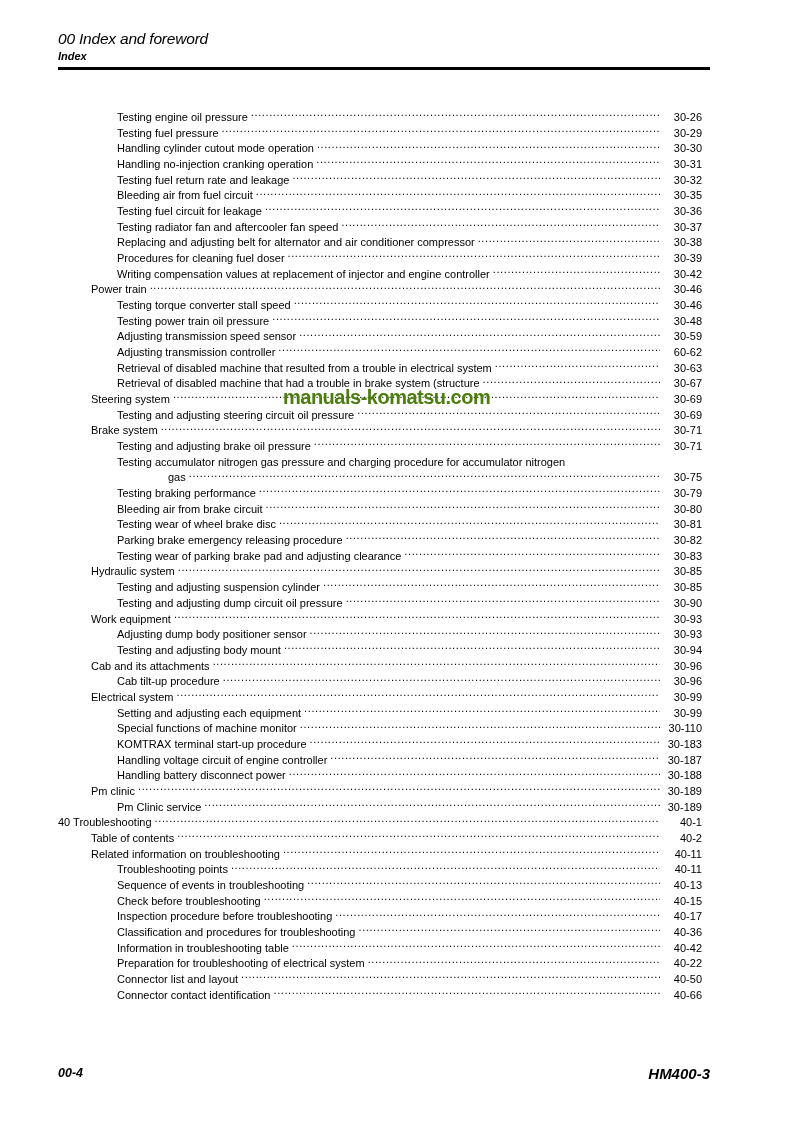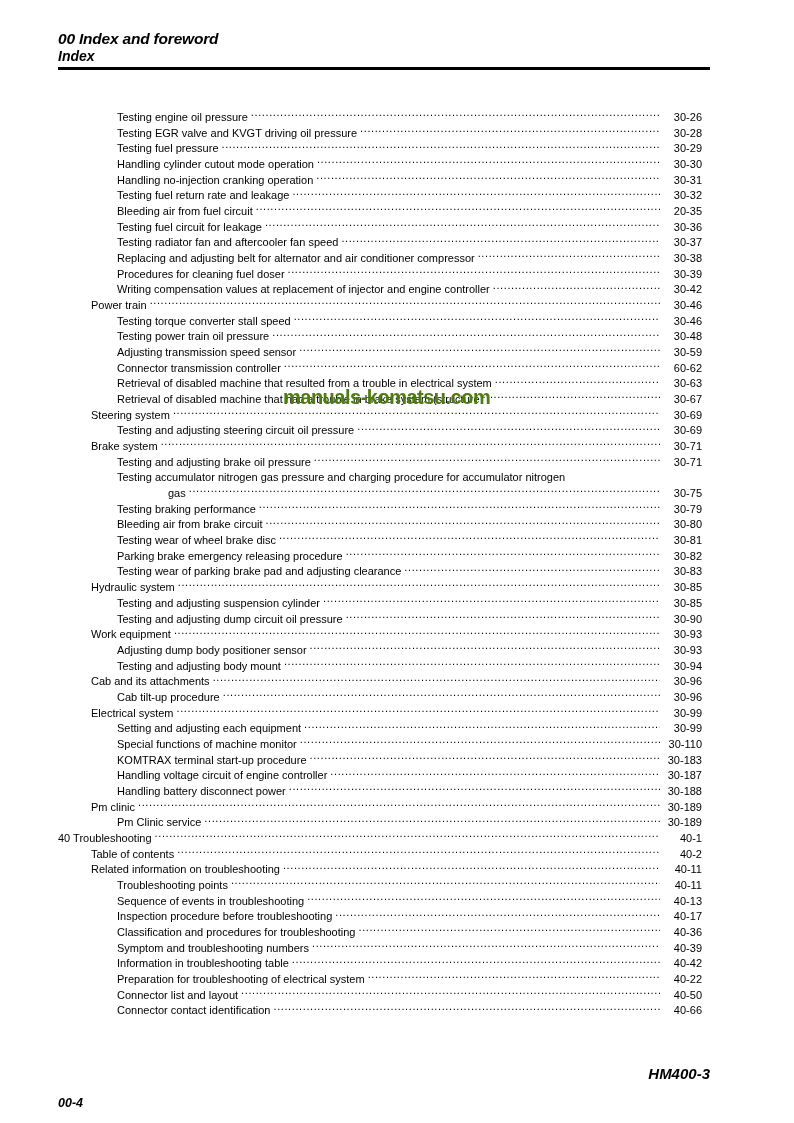--- a/index.html
+++ b/index.html
@@ -18,28 +18,28 @@
 
   
   .page-header {
     position: absolute;
     left: 58px;
     top: 30px;
     width: 652px;
   }
   .header-title {
     font-size: 15.5px;
-    font-weight: bold;
+    font-weight: normal;
     font-style: italic;
     letter-spacing: -0.2px;
     line-height: 18px;
     margin: 0;
   }
   .header-subtitle {
-    font-size: 14px;
+    font-size: 11px;
     font-weight: bold;
     font-style: italic;
     line-height: 12px;
     margin: 2px 0 0 0;
   }
   .header-rule {
     position: absolute;
     left: 58px;
     top: 67px;
     width: 652px;
@@ -107,21 +107,21 @@
     letter-spacing: -0.5px;
     color: #4d7c0f;
     white-space: nowrap;
     pointer-events: none;
   }
 
   
   .footer-left {
     position: absolute;
     left: 58px;
-    top: 1096px;
+    top: 1066px;
     font-size: 12.5px;
     font-weight: bold;
     font-style: italic;
   }
   .footer-right {
     position: absolute;
     right: 84px;
     top: 1065px;
     font-size: 15px;
     font-weight: bold;
@@ -137,25 +137,20 @@
 </div>
 <div class="header-rule"></div>
 
 <div class="toc" id="toc-root">
     <div class="toc-row lvl-2">
       <span class="toc-label">Testing engine oil pressure</span>
       <span class="toc-leader"></span>
       <span class="toc-page">30-26</span>
     </div>
     <div class="toc-row lvl-2">
-      <span class="toc-label">Testing EGR valve and KVGT driving oil pressure</span>
-      <span class="toc-leader"></span>
-      <span class="toc-page">30-28</span>
-    </div>
-    <div class="toc-row lvl-2">
       <span class="toc-label">Testing fuel pressure</span>
       <span class="toc-leader"></span>
       <span class="toc-page">30-29</span>
     </div>
     <div class="toc-row lvl-2">
       <span class="toc-label">Handling cylinder cutout mode operation</span>
       <span class="toc-leader"></span>
       <span class="toc-page">30-30</span>
     </div>
     <div class="toc-row lvl-2">
@@ -164,21 +159,21 @@
       <span class="toc-page">30-31</span>
     </div>
     <div class="toc-row lvl-2">
       <span class="toc-label">Testing fuel return rate and leakage</span>
       <span class="toc-leader"></span>
       <span class="toc-page">30-32</span>
     </div>
     <div class="toc-row lvl-2">
       <span class="toc-label">Bleeding air from fuel circuit</span>
       <span class="toc-leader"></span>
-      <span class="toc-page">20-35</span>
+      <span class="toc-page">30-35</span>
     </div>
     <div class="toc-row lvl-2">
       <span class="toc-label">Testing fuel circuit for leakage</span>
       <span class="toc-leader"></span>
       <span class="toc-page">30-36</span>
     </div>
     <div class="toc-row lvl-2">
       <span class="toc-label">Testing radiator fan and aftercooler fan speed</span>
       <span class="toc-leader"></span>
       <span class="toc-page">30-37</span>
@@ -212,21 +207,21 @@
       <span class="toc-label">Testing power train oil pressure</span>
       <span class="toc-leader"></span>
       <span class="toc-page">30-48</span>
     </div>
     <div class="toc-row lvl-2">
       <span class="toc-label">Adjusting transmission speed sensor</span>
       <span class="toc-leader"></span>
       <span class="toc-page">30-59</span>
     </div>
     <div class="toc-row lvl-2">
-      <span class="toc-label">Connector transmission controller</span>
+      <span class="toc-label">Adjusting transmission controller</span>
       <span class="toc-leader"></span>
       <span class="toc-page">60-62</span>
     </div>
     <div class="toc-row lvl-2">
       <span class="toc-label">Retrieval of disabled machine that resulted from a trouble in electrical system</span>
       <span class="toc-leader"></span>
       <span class="toc-page">30-63</span>
     </div>
     <div class="toc-row lvl-2">
       <span class="toc-label">Retrieval of disabled machine that had a trouble in brake system (structure</span>
@@ -387,33 +382,33 @@
       <span class="toc-label">Troubleshooting points</span>
       <span class="toc-leader"></span>
       <span class="toc-page">40-11</span>
     </div>
     <div class="toc-row lvl-2">
       <span class="toc-label">Sequence of events in troubleshooting</span>
       <span class="toc-leader"></span>
       <span class="toc-page">40-13</span>
     </div>
     <div class="toc-row lvl-2">
+      <span class="toc-label">Check before troubleshooting</span>
+      <span class="toc-leader"></span>
+      <span class="toc-page">40-15</span>
+    </div>
+    <div class="toc-row lvl-2">
       <span class="toc-label">Inspection procedure before troubleshooting</span>
       <span class="toc-leader"></span>
       <span class="toc-page">40-17</span>
     </div>
     <div class="toc-row lvl-2">
       <span class="toc-label">Classification and procedures for troubleshooting</span>
       <span class="toc-leader"></span>
       <span class="toc-page">40-36</span>
-    </div>
-    <div class="toc-row lvl-2">
-      <span class="toc-label">Symptom and troubleshooting numbers</span>
-      <span class="toc-leader"></span>
-      <span class="toc-page">40-39</span>
     </div>
     <div class="toc-row lvl-2">
       <span class="toc-label">Information in troubleshooting table</span>
       <span class="toc-leader"></span>
       <span class="toc-page">40-42</span>
     </div>
     <div class="toc-row lvl-2">
       <span class="toc-label">Preparation for troubleshooting of electrical system</span>
       <span class="toc-leader"></span>
       <span class="toc-page">40-22</span>

